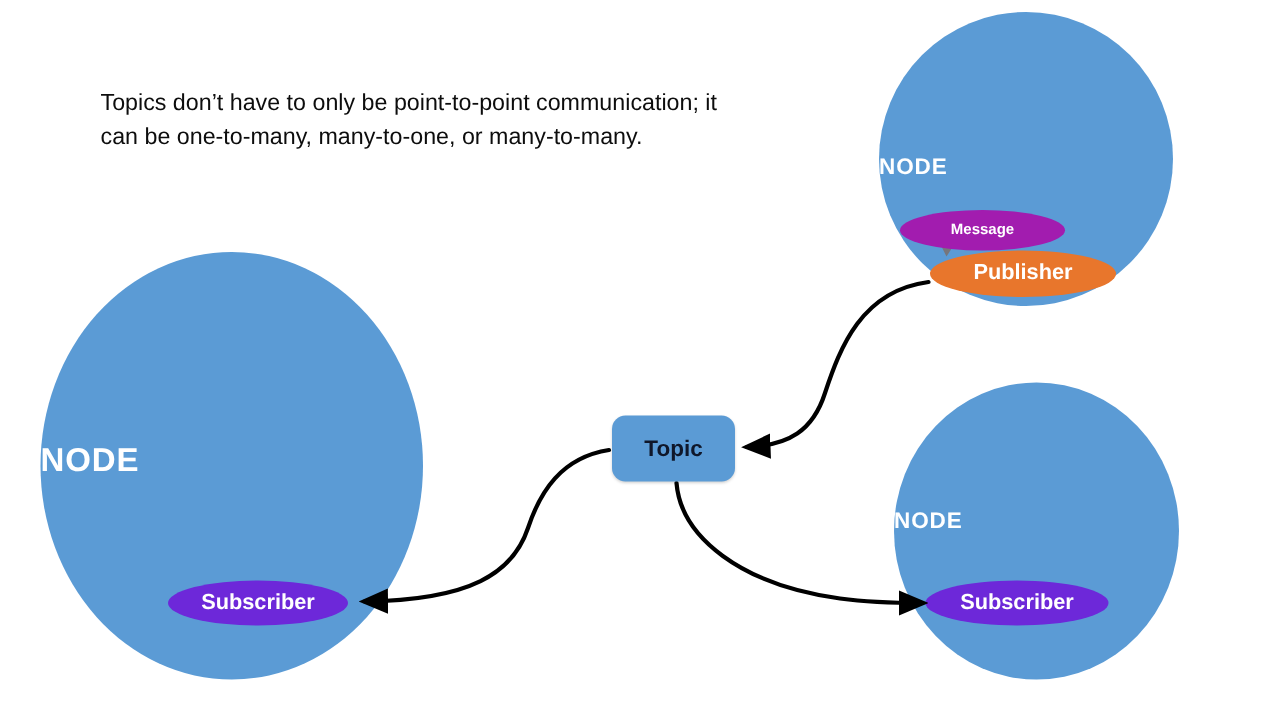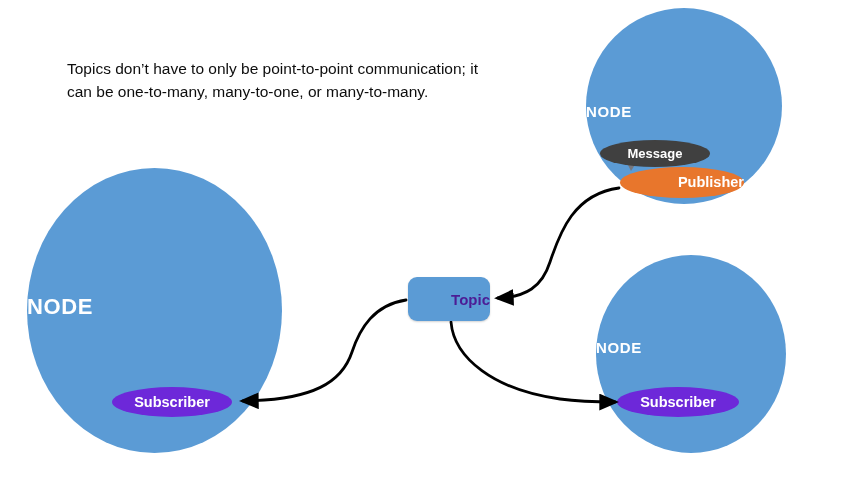--- a/index.html
+++ b/index.html
@@ -48,22 +48,22 @@
     border-radius: 50%;
     display: flex;
     align-items: center;
     justify-content: center;
     color: #ffffff;
     font-weight: bold;
     white-space: nowrap;
   }
   .pill span { position: relative; top: -0.5px; }
   .pill-message {
-    background: #404040;
-    font-size: 13px;
+    background: #a21caf;
+    font-size: 10px;
     justify-content: center;
   }
   .pill-publisher {
     background: #e8762c;
     font-size: 14.5px;
   }
   .pill-subscriber {
     background: #6d28d9;
     font-size: 14.5px;
   }
@@ -73,22 +73,22 @@
     border-left: 7px solid transparent;
     border-right: 9px solid transparent;
     border-top: 14px solid #76767c;
   }
   .topic-box {
     position: absolute;
     background: #5b9bd5;
     border-radius: 9px;
     display: flex;
     align-items: center;
-    justify-content: flex-end;
-    color: #4c1d95;
+    justify-content: center;
+    color: #0f172a;
     font-weight: bold;
     font-size: 15px;
     box-shadow: 0 1px 2px rgba(0,0,0,0.18);
   }
   svg.arrows {
     position: absolute;
     left: 0; top: 0;
     width: 854px;
     height: 480px;
     pointer-events: none;
@@ -109,21 +109,21 @@
   </div>
 
   <div class="node-circle" style="left:582px; top:8px; width:196px; height:196px;"></div>
   <div class="node-label" style="left:582px; top:103px; width:196px; font-size:15px;">NODE</div>
 
   <div class="msg-tail" style="left:620px; top:157px;"></div>
   <div class="pill pill-message" style="left:596px; top:140px; width:110px; height:27px;">
     <span>Message</span>
   </div>
 
-  <div class="pill pill-publisher" style="left:616px; top:167px; width:124px; height:31px;justify-content:flex-end;">
+  <div class="pill pill-publisher" style="left:616px; top:167px; width:124px; height:31px;">
     <span>Publisher</span>
   </div>
 
   <div class="node-circle" style="left:592px; top:255px; width:190px; height:198px;"></div>
   <div class="node-label" style="left:592px; top:339px; width:190px; font-size:15px;">NODE</div>
   <div class="pill pill-subscriber" style="left:613px; top:387px; width:122px; height:30px;">
     <span>Subscriber</span>
   </div>
 
   <svg class="arrows" viewBox="0 0 854 480">

